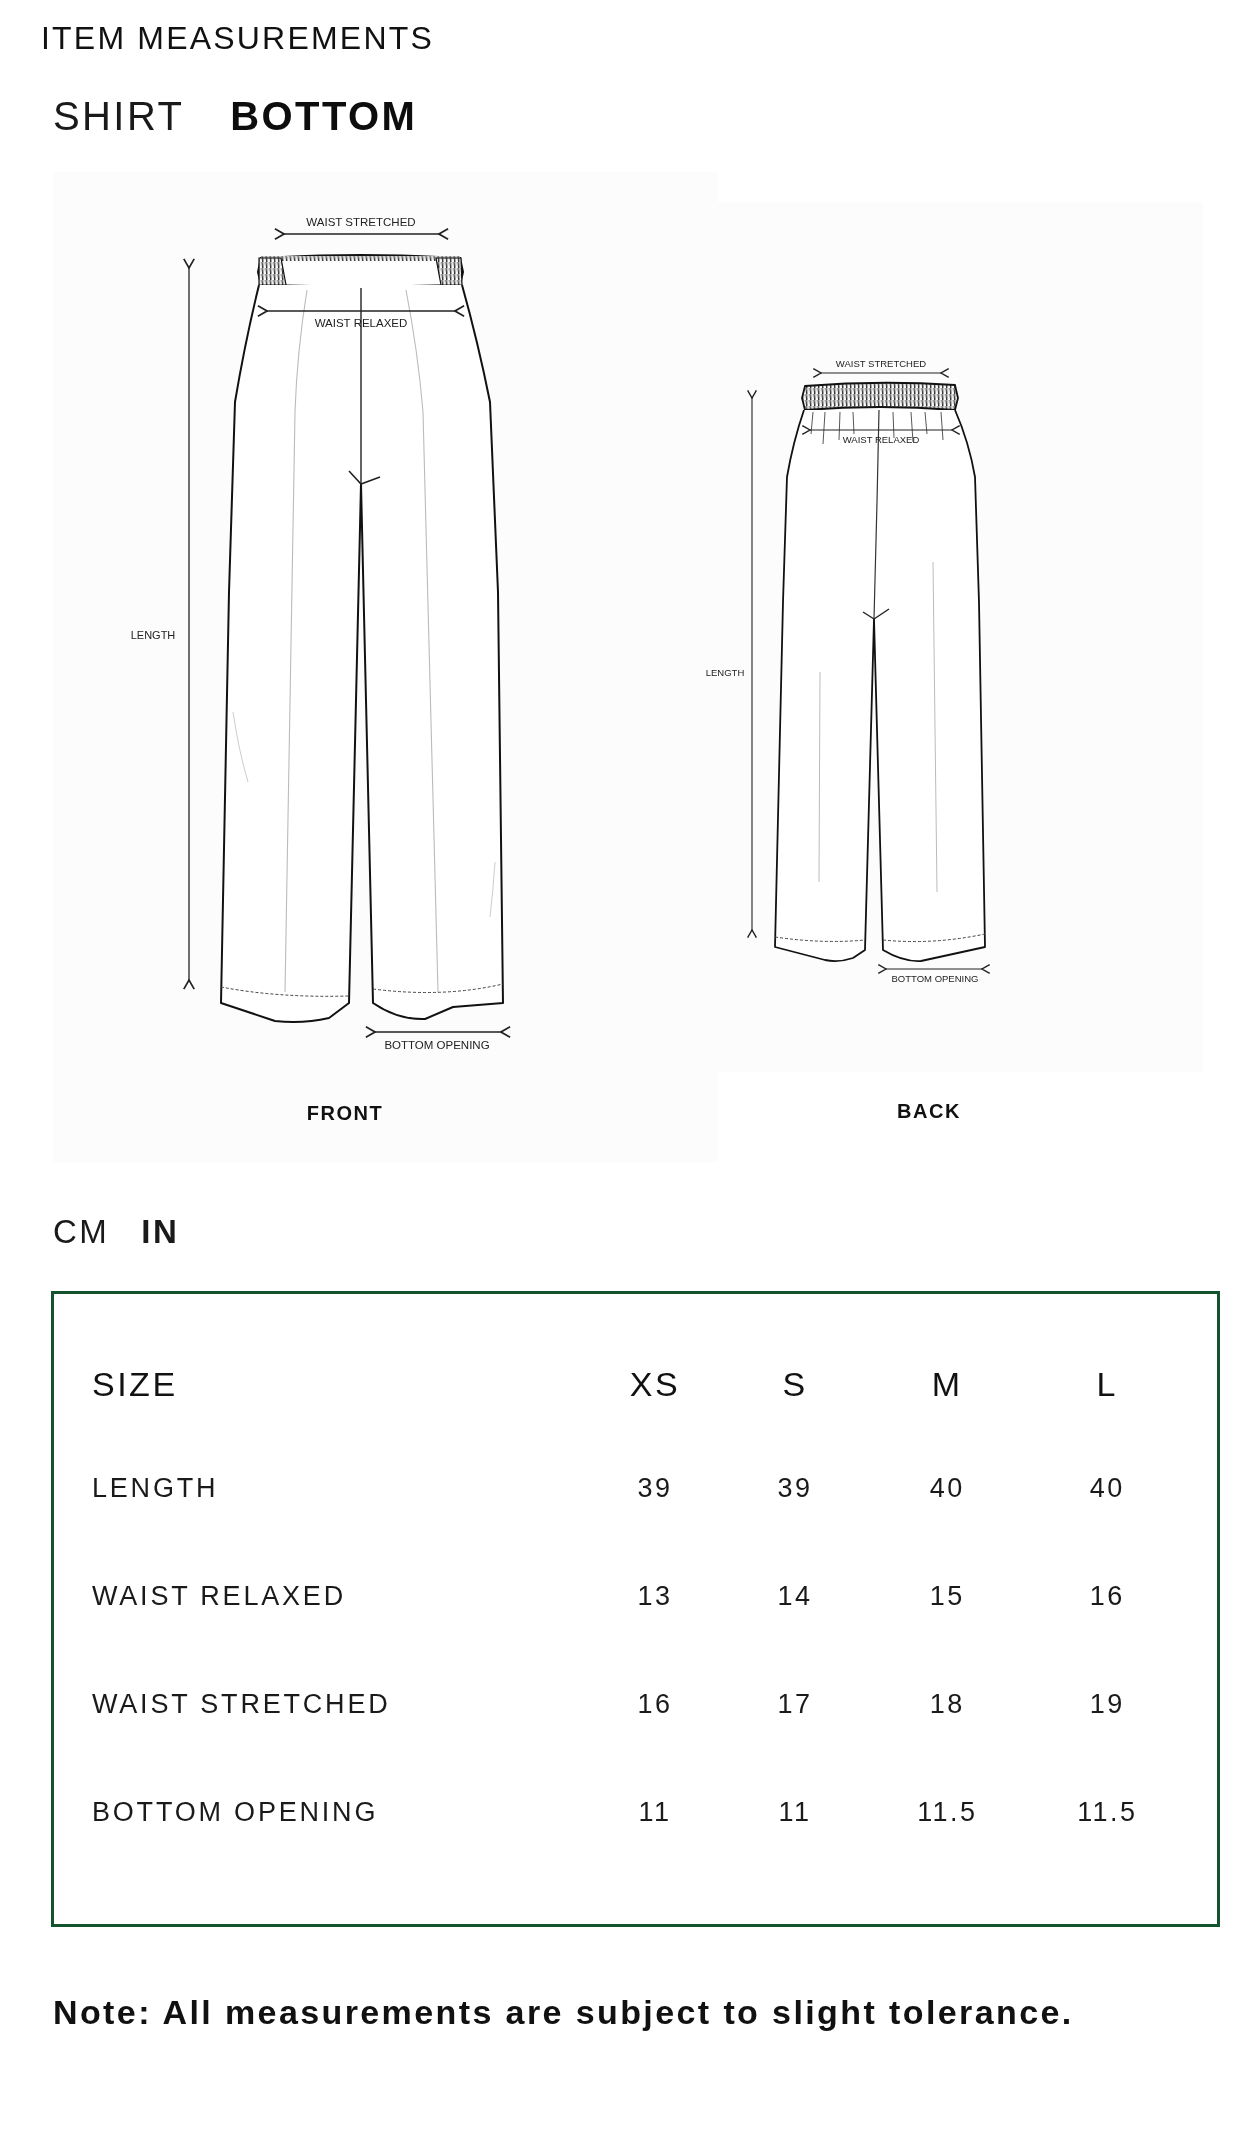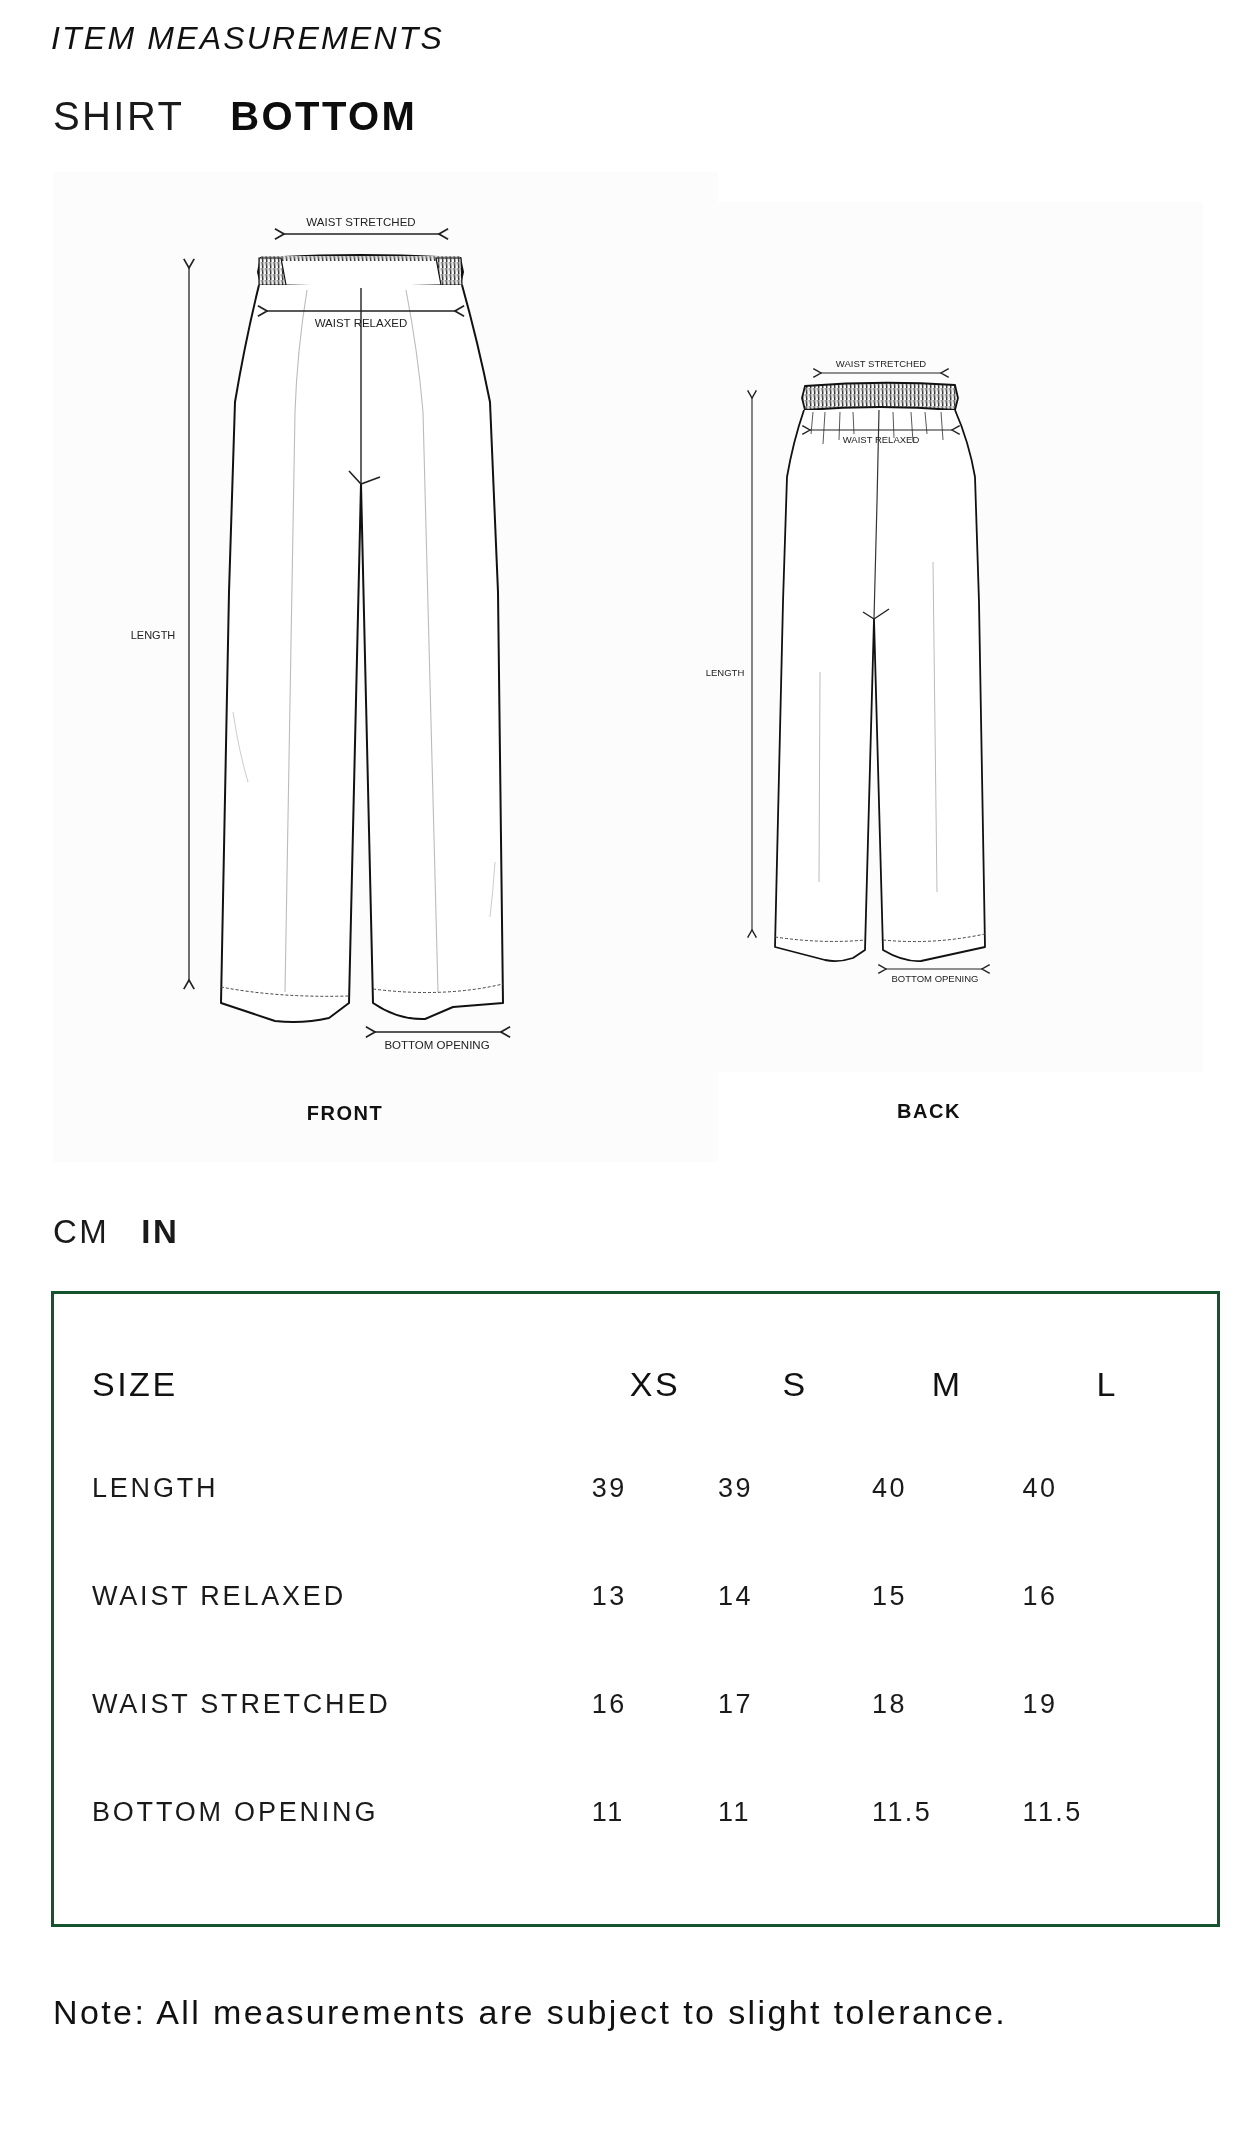--- a/index.html
+++ b/index.html
@@ -1,37 +1,37 @@
 <!DOCTYPE html>
 <html><head>
 <meta charset="utf-8">
 <style>
   html, body { margin: 0; padding: 0; background: #ffffff; }
   body { width: 1245px; height: 2147px; position: relative; overflow: hidden;
          font-family: "Liberation Sans", "DejaVu Sans", sans-serif; color: #111111; }
   .abs { position: absolute; }
-  .title { left: 51px; top: 18px; font-size: 32px; letter-spacing: 2.2px; font-weight: 400; white-space: nowrap; line-height: 40px; font-style: italic; }
+  .title { left: 41px; top: 18px; font-size: 32px; letter-spacing: 2.2px; font-weight: 400; white-space: nowrap; line-height: 40px; }
   .tabs { left: 53px; top: 96px; height: 40px; display: flex; gap: 46px; }
   .tab { font-size: 40px; letter-spacing: 2.4px; line-height: 40px; cursor: pointer; white-space: nowrap; color: #1a1a1a; font-weight: 300; }
   .tab.active { font-weight: 700; color: #0d0d0d; }
   .figure { left: 53px; top: 172px; width: 1150px; height: 990px; }
   .figure svg { display: block; }
   .units { left: 53px; top: 1210px; display: flex; gap: 32px; height: 44px; }
   .unit { font-size: 33px; letter-spacing: 2.5px; line-height: 44px; cursor: pointer; color: #1a1a1a; }
   .unit.active { font-weight: 700; }
   .table-box { left: 51px; top: 1291px; width: 1163px; height: 630px; border: 3px solid #14532d; box-sizing: content-box; }
   table { position: absolute; left: 38px; top: 40px; width: 1100px; border-collapse: collapse; }
   th, td { padding: 0; height: 108px; vertical-align: middle; white-space: nowrap; }
   th { font-size: 34px; font-weight: 400; letter-spacing: 2.5px; color: #111; height: 100px; }
   th.label-col { text-align: left; font-weight: 500; }
-  td { font-size: 27px; letter-spacing: 2.4px; color: #1a1a1a; font-weight: 300; }
+  td { font-size: 27px; letter-spacing: 2.4px; text-align: center; color: #1a1a1a; font-weight: 300; }
   td.label-col { text-align: left; letter-spacing: 2.8px; }
   .col-label { width: 510px; }
   .col-xs { width: 130px; } .col-s { width: 160px; } .col-m { width: 155px; } .col-l { width: 175px; }
-  .note { left: 53px; top: 1990px; font-size: 34px; letter-spacing: 2.4px; line-height: 44px; white-space: nowrap; color: #111; font-weight: 400; }
+  .note { left: 53px; top: 1990px; font-size: 34px; letter-spacing: 2.4px; line-height: 44px; white-space: nowrap; color: #111; font-weight: 700; }
   .svg-text { font-family: "Liberation Sans", sans-serif; fill: #222; }
 </style>
 </head>
 <body>
 
 <div class="abs title">ITEM MEASUREMENTS</div>
 
 <div class="abs tabs">
   <span class="tab">SHIRT</span>
   <span class="tab active">BOTTOM</span>

